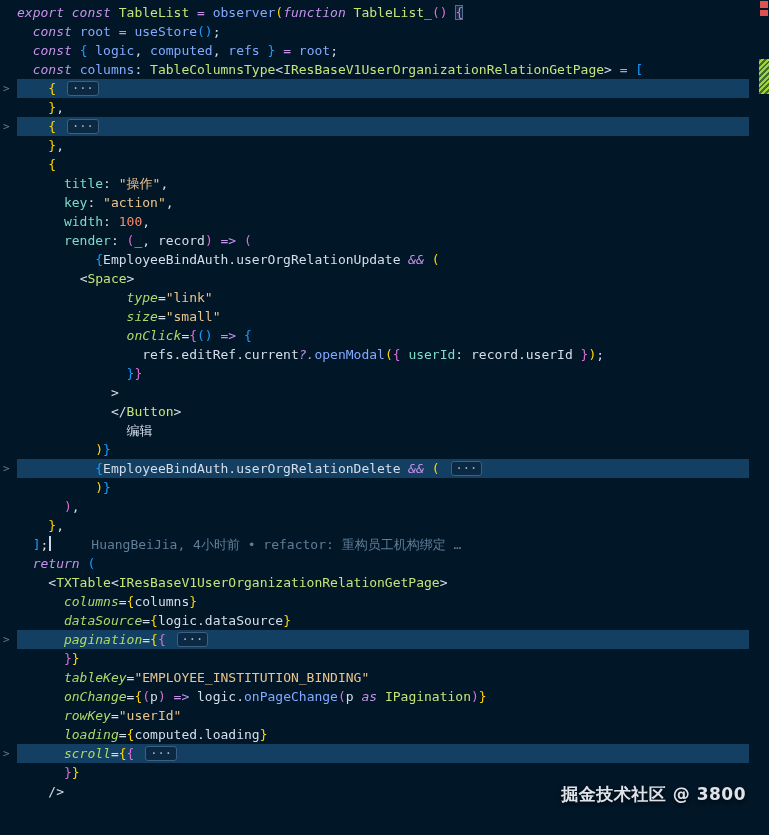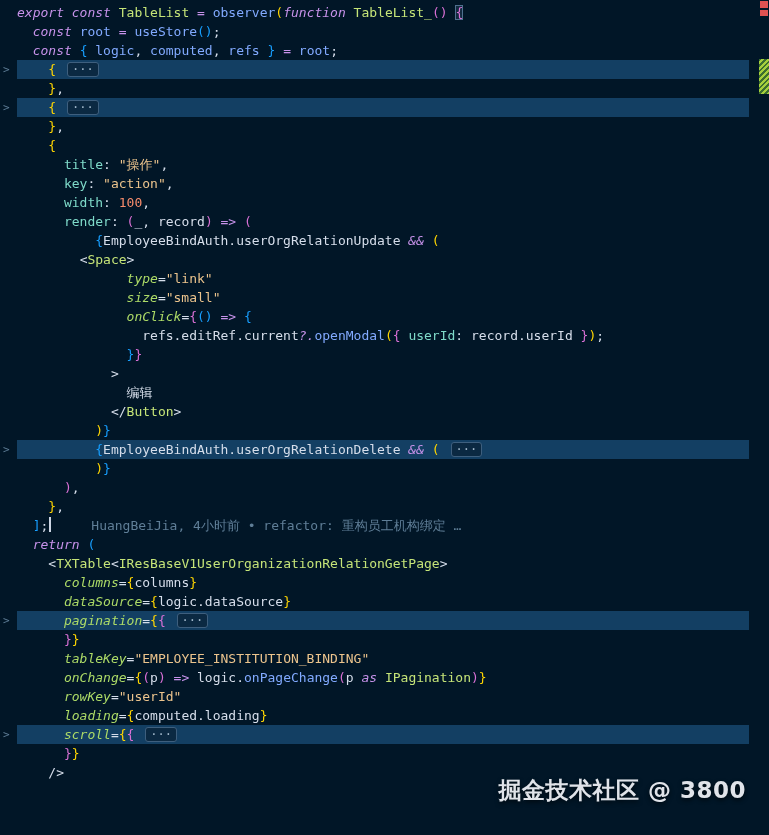--- a/index.html
+++ b/index.html
@@ -54,21 +54,21 @@
   .mark.red1  { top:1px;  right:1px; width:8px; height:7px; background:var(--c-ruler_red,#e05252); }
   .mark.red2  { top:10px; right:1px; width:8px; height:6px; background:var(--c-ruler_red,#e05252); }
   .mark.green {
     top:59px; right:0; width:10px; height:35px;
     background: repeating-linear-gradient(315deg, var(--c-ruler_green_a,#a6cf3d) 0 2px, var(--c-ruler_green_b,#3c6e2f) 2px 4px);
   }
 
   .watermark {
     position:absolute; right:23px; bottom:29px;
     font-family:"DejaVu Sans","Liberation Sans",sans-serif;
-    font-size:23px; font-weight:600; letter-spacing:0.5px;
+    font-size:17px; font-weight:600; letter-spacing:0.5px;
     color:#eceff4; opacity:0.95;
     text-shadow:0 2px 5px rgba(0,0,0,0.7);
   }
 </style>
 </head>
 <body>
 
 <div class="editor">
   <div class="code-area">
       <div class="line">
@@ -76,20 +76,24 @@
         <span class="code"><span class="tk-kw">export </span><span class="tk-kw">const </span><span class="tk-grn">TableList </span><span class="tk-kw">= </span><span class="tk-blu">observer</span><span class="tk-b1">(</span><span class="tk-kw">function </span><span class="tk-grn">TableList_</span><span class="tk-b2">()</span><span class="tk-pl"> </span><span class="tk-b2 tk-match">{</span></span>
       </div>
       <div class="line">
         <span class="gutter"></span>
         <span class="code"><span class="tk-pl">  </span><span class="tk-kw">const </span><span class="tk-blu">root </span><span class="tk-kw">= </span><span class="tk-blu">useStore</span><span class="tk-b3">()</span><span class="tk-pl">;</span></span>
       </div>
       <div class="line">
         <span class="gutter"></span>
         <span class="code"><span class="tk-pl">  </span><span class="tk-kw">const </span><span class="tk-b3">{ </span><span class="tk-blu">logic</span><span class="tk-pl">, </span><span class="tk-blu">computed</span><span class="tk-pl">, </span><span class="tk-blu">refs</span><span class="tk-pl"> </span><span class="tk-b3">}</span><span class="tk-pl"> </span><span class="tk-kw">= </span><span class="tk-blu">root</span><span class="tk-pl">;</span></span>
       </div>
+      <div class="line">
+        <span class="gutter"></span>
+        <span class="code"><span class="tk-pl">  </span><span class="tk-kw">const </span><span class="tk-blu">columns</span><span class="tk-pl">: </span><span class="tk-grn">TableColumnsType</span><span class="tk-pl">&lt;</span><span class="tk-grn">IResBaseV1UserOrganizationRelationGetPage</span><span class="tk-pl">&gt; </span><span class="tk-kw">= </span><span class="tk-b3">[</span></span>
+      </div>
       <div class="line folded">
         <span class="gutter">&gt;</span>
         <span class="code"><span class="tk-pl">    </span><span class="tk-b1">{ </span><span class="fold-badge">···</span></span>
       </div>
       <div class="line">
         <span class="gutter"></span>
         <span class="code"><span class="tk-pl">    </span><span class="tk-b1">}</span><span class="tk-pl">,</span></span>
       </div>
       <div class="line folded">
         <span class="gutter">&gt;</span>
@@ -146,25 +150,25 @@
       <div class="line">
         <span class="gutter"></span>
         <span class="code"><span class="tk-pl">              </span><span class="tk-b3">}</span><span class="tk-b2">}</span></span>
       </div>
       <div class="line">
         <span class="gutter"></span>
         <span class="code"><span class="tk-pl">            </span><span class="tk-pl">&gt;</span></span>
       </div>
       <div class="line">
         <span class="gutter"></span>
+        <span class="code"><span class="tk-pl">            </span><span class="tk-pl">&lt;/</span><span class="tk-grn">Button</span><span class="tk-pl">&gt;</span></span>
+      </div>
+      <div class="line">
+        <span class="gutter"></span>
         <span class="code"><span class="tk-pl">              </span><span class="tk-pl">编辑</span></span>
-      </div>
-      <div class="line">
-        <span class="gutter"></span>
-        <span class="code"><span class="tk-pl">            </span><span class="tk-pl">&lt;/</span><span class="tk-grn">Button</span><span class="tk-pl">&gt;</span></span>
       </div>
       <div class="line">
         <span class="gutter"></span>
         <span class="code"><span class="tk-pl">          </span><span class="tk-b1">)</span><span class="tk-b3">}</span></span>
       </div>
       <div class="line folded">
         <span class="gutter">&gt;</span>
         <span class="code"><span class="tk-pl">          </span><span class="tk-b3">{</span><span class="tk-pl">EmployeeBindAuth.userOrgRelationDelete </span><span class="tk-kw">&amp;&amp; </span><span class="tk-b1">( </span><span class="fold-badge">···</span></span>
       </div>
       <div class="line">

